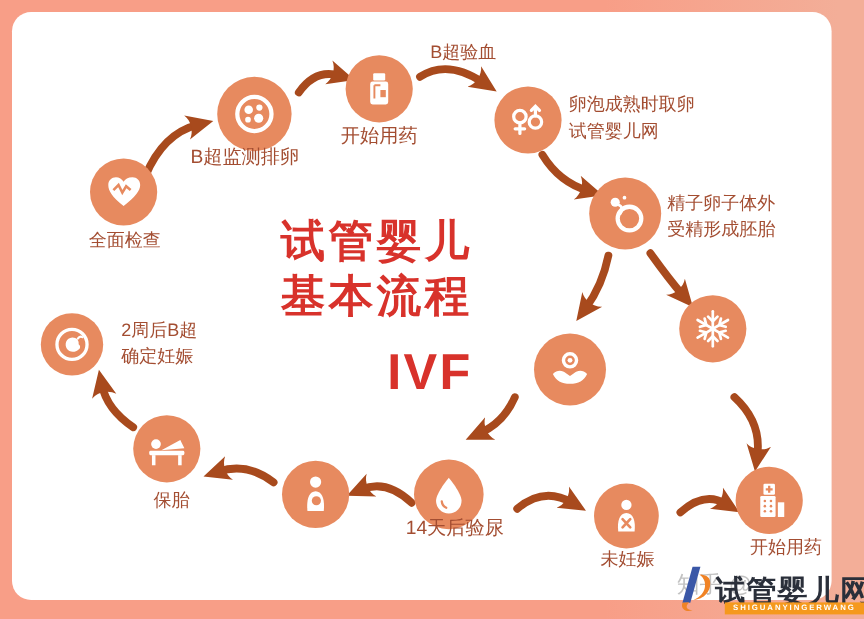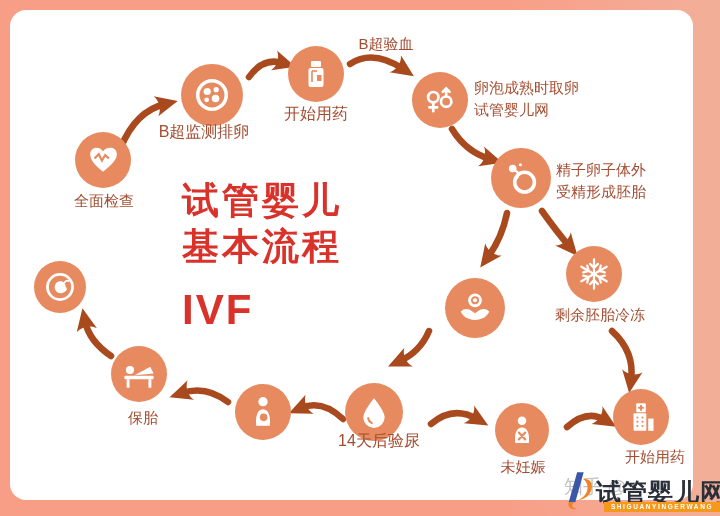--- a/index.html
+++ b/index.html
@@ -5,21 +5,21 @@
   html,body{margin:0;padding:0;}
   body{width:720px;height:516px;font-family:"Liberation Sans","DejaVu Sans",sans-serif;overflow:hidden;}
   .frame{position:relative;width:720px;height:516px;background:linear-gradient(to right,#f89e87 70%,#f3ae98 97%);overflow:hidden;}
   .card{position:absolute;left:10px;top:10px;width:683px;height:490px;background:#ffffff;border-radius:16px;}
   .arrows{position:absolute;left:0;top:0;width:720px;height:516px;pointer-events:none;}
   .arrows path.fl{fill:none;stroke:#a84a1d;stroke-width:6.5;stroke-linecap:round;}
   .node{position:absolute;}
   .circle{border-radius:50%;background:#e78a5f;display:flex;align-items:center;justify-content:center;}
   .lbl{position:absolute;font-weight:400;color:#a34d31;font-size:15px;line-height:22px;}
   .center{text-align:center;}
-  .title{position:absolute;left:182px;top:178px;width:212px;text-align:left;color:#d8322b;font-weight:800;}
+  .title{position:absolute;left:182px;top:178px;width:212px;text-align:right;color:#d8322b;font-weight:800;}
   .title .t1,.title .t2{font-size:37px;line-height:46px;letter-spacing:3px;}
   .title .t3{font-size:42px;line-height:40px;margin-top:20px;letter-spacing:2px;}
   .wm{position:absolute;left:552px;top:468px;width:168px;height:48px;}
   .wm .zhihu{position:absolute;left:12px;top:6px;font-size:19px;color:#9a9a9a;opacity:.6;font-weight:400;white-space:nowrap;}
   .wm .logo{position:absolute;left:12px;top:2px;}
   .wm .brand{position:absolute;left:44px;top:8px;font-size:25px;font-weight:800;color:#2a2f3a;letter-spacing:1px;white-space:nowrap;}
   .wm .strip{position:absolute;left:52px;top:34px;width:116px;height:10px;background:#f5991d;color:#ffffff;font-size:6.5px;font-weight:700;letter-spacing:1.6px;text-align:center;line-height:10px;white-space:nowrap;}
 </style>
 </head>
 <body>
@@ -220,25 +220,28 @@
   <div class="lbl center" style="left:258px;top:103px;width:116px;font-size:16px">开始用药</div>
   <div class="lbl center" style="left:334px;top:33px;width:104px">B超验血</div>
   <div class="lbl" style="left:474px;top:77px;width:170px">
     <div>卵泡成熟时取卵</div>
     <div>试管婴儿网</div>
   </div>
   <div class="lbl" style="left:556px;top:159px;width:150px">
     <div>精子卵子体外</div>
     <div>受精形成胚胎</div>
   </div>
-  <div class="lbl center" style="left:536px;top:304px;width:128px">剩余胚胎冷冻</div>
   <div class="lbl center" style="left:311px;top:430px;width:136px;font-size:16px">14天后验尿</div>
   <div class="lbl center" style="left:473px;top:456px;width:100px">未妊娠</div>
   <div class="lbl center" style="left:595px;top:446px;width:120px">开始用药</div>
   <div class="lbl center" style="left:93px;top:407px;width:100px">保胎</div>
+  <div class="lbl" style="left:101px;top:265px;width:110px">
+    <div>2周后B超</div>
+    <div>确定妊娠</div>
+  </div>
 
   <div class="wm">
     <span class="zhihu">知乎 @</span>
     <svg class="logo" width="30" height="42" viewBox="0 0 32 44">
       <path d="M14 2 L21 2 L12 34 L5 34 z" fill="#3a57a7"></path>
       <path d="M20 9 C28 14 27 27 15 31.5 C24 31 31 24 29.5 14.5 C28.8 11 25 9 20 9 z" fill="#f08326"></path>
       <path d="M5 34 C3 40 9 43 14 40.5 C9 40.5 6.8 37.5 11 33.5 z" fill="#f08326"></path>
     </svg>
     <span class="brand">试管婴儿网</span>
     <div class="strip">SHIGUANYINGERWANG</div>

